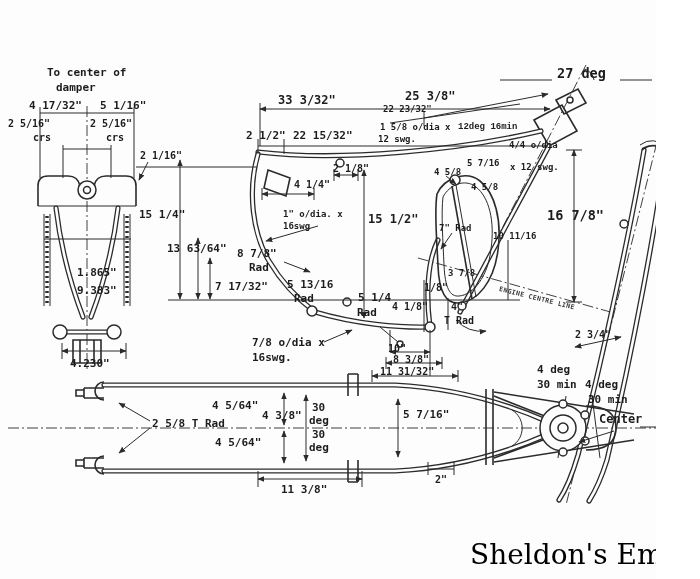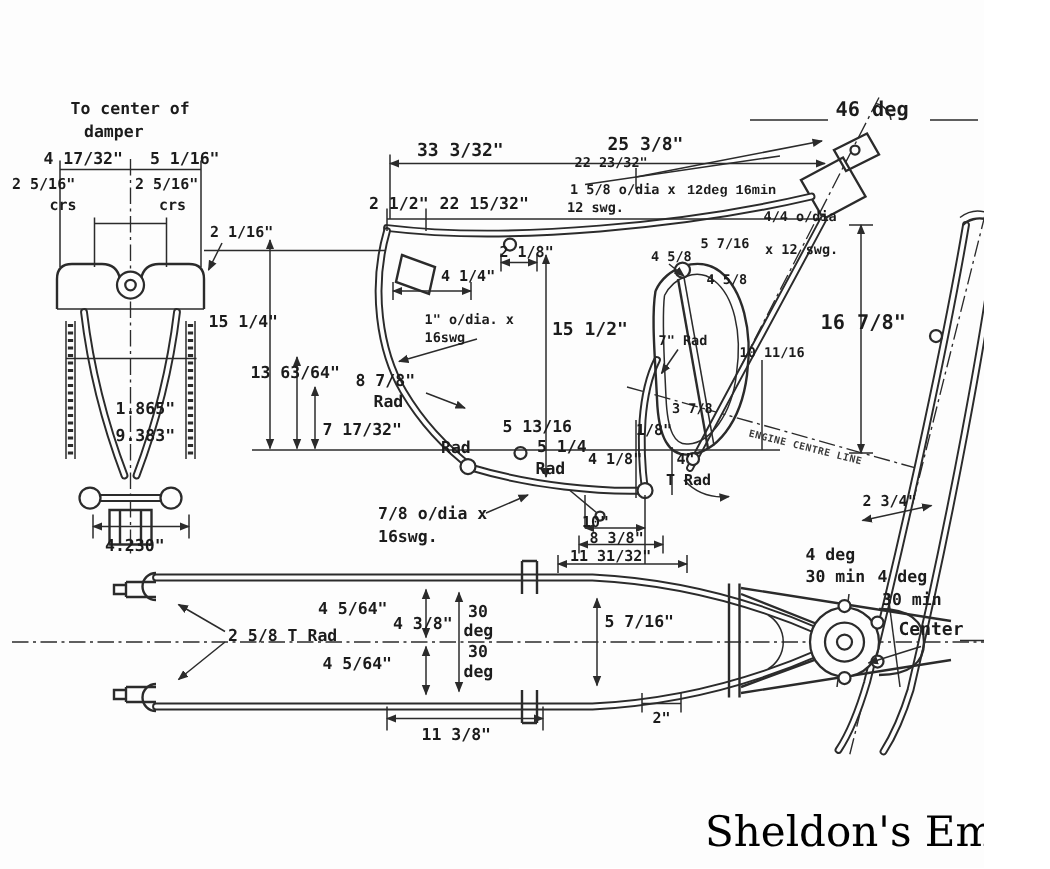--- a/index.html
+++ b/index.html
@@ -209,21 +209,21 @@
       <span class="dim s10" style="left: 33px; top: 133px;">crs</span>
       <span class="dim s10" style="left: 106px; top: 133px;">crs</span>
       <span class="dim s10" style="left: 140px; top: 151px;">2 1/16"</span>
       <span class="dim" style="left: 139px; top: 209px;">15 1/4"</span>
       <span class="dim" style="left: 167px; top: 243px;">13 63/64"</span>
       <span class="dim" style="left: 77px; top: 267px;">1.865"</span>
       <span class="dim" style="left: 77px; top: 285px;">9.383"</span>
       <span class="dim" style="left: 70px; top: 358px;">4.230"</span>
       <span class="dim md" style="left: 278px; top: 94px;">33 3/32"</span>
       <span class="dim md" style="left: 405px; top: 90px;">25 3/8"</span>
-      <span class="dim lg" style="left: 557px; top: 66px;">46 deg</span>
+      <span class="dim lg" style="left: 557px; top: 66px;">27 deg</span>
       <span class="dim sm" style="left: 383px; top: 105px;">22 23/32"</span>
       <span class="dim" style="left: 246px; top: 130px;">2 1/2"</span>
       <span class="dim" style="left: 293px; top: 130px;">22 15/32"</span>
       <span class="dim sm" style="left: 380px; top: 123px;">1 5/8 o/dia x</span>
       <span class="dim sm" style="left: 378px; top: 135px;">12 swg.</span>
       <span class="dim sm" style="left: 458px; top: 123px; font-family: Liberation Mono, monospace;">12deg 16min</span>
       <span class="dim sm" style="left: 509px; top: 141px;">4/4 o/dia</span>
       <span class="dim sm" style="left: 467px; top: 159px;">5 7/16</span>
       <span class="dim sm" style="left: 510px; top: 163px;">x 12 swg.</span>
       <span class="dim s10" style="left: 333px; top: 164px;">2 1/8"</span>
@@ -233,21 +233,21 @@
       <span class="dim sm" style="left: 283px; top: 210px;">1" o/dia. x</span>
       <span class="dim sm" style="left: 283px; top: 222px;">16swg</span>
       <span class="dim md" style="left: 368px; top: 213px;">15 1/2"</span>
       <span class="dim lg" style="left: 547px; top: 208px;">16 7/8"</span>
       <span class="dim sm" style="left: 439px; top: 224px;">7" Rad</span>
       <span class="dim sm" style="left: 493px; top: 232px;">10 11/16</span>
       <span class="dim sm" style="left: 448px; top: 257px; margin-top: 12px;">3 7/8</span>
       <span class="dim" style="left: 237px; top: 248px;">8 7/8"</span>
       <span class="dim" style="left: 249px; top: 262px;">Rad</span>
       <span class="dim" style="left: 215px; top: 281px;">7 17/32"</span>
-      <span class="dim" style="left: 287px; top: 279px; margin-left: 48px;">5 13/16</span>
+      <span class="dim" style="left: 287px; top: 279px;">5 13/16</span>
       <span class="dim" style="left: 294px; top: 293px;">Rad</span>
       <span class="dim" style="left: 358px; top: 292px;">5 1/4</span>
       <span class="dim" style="left: 357px; top: 307px;">Rad</span>
       <span class="dim s10" style="left: 424px; top: 283px;">1/8"</span>
       <span class="dim s10" style="left: 392px; top: 302px;">4 1/8"</span>
       <span class="dim s10" style="left: 451px; top: 302px;">4"</span>
       <span class="dim s10" style="left: 444px; top: 316px;">T Rad</span>
       <span class="dim tiny" style="left: 500px; top: 286px;">ENGINE CENTRE LINE</span>
       <span class="dim" style="left: 252px; top: 337px;">7/8 o/dia x</span>
       <span class="dim" style="left: 252px; top: 352px;">16swg.</span>

